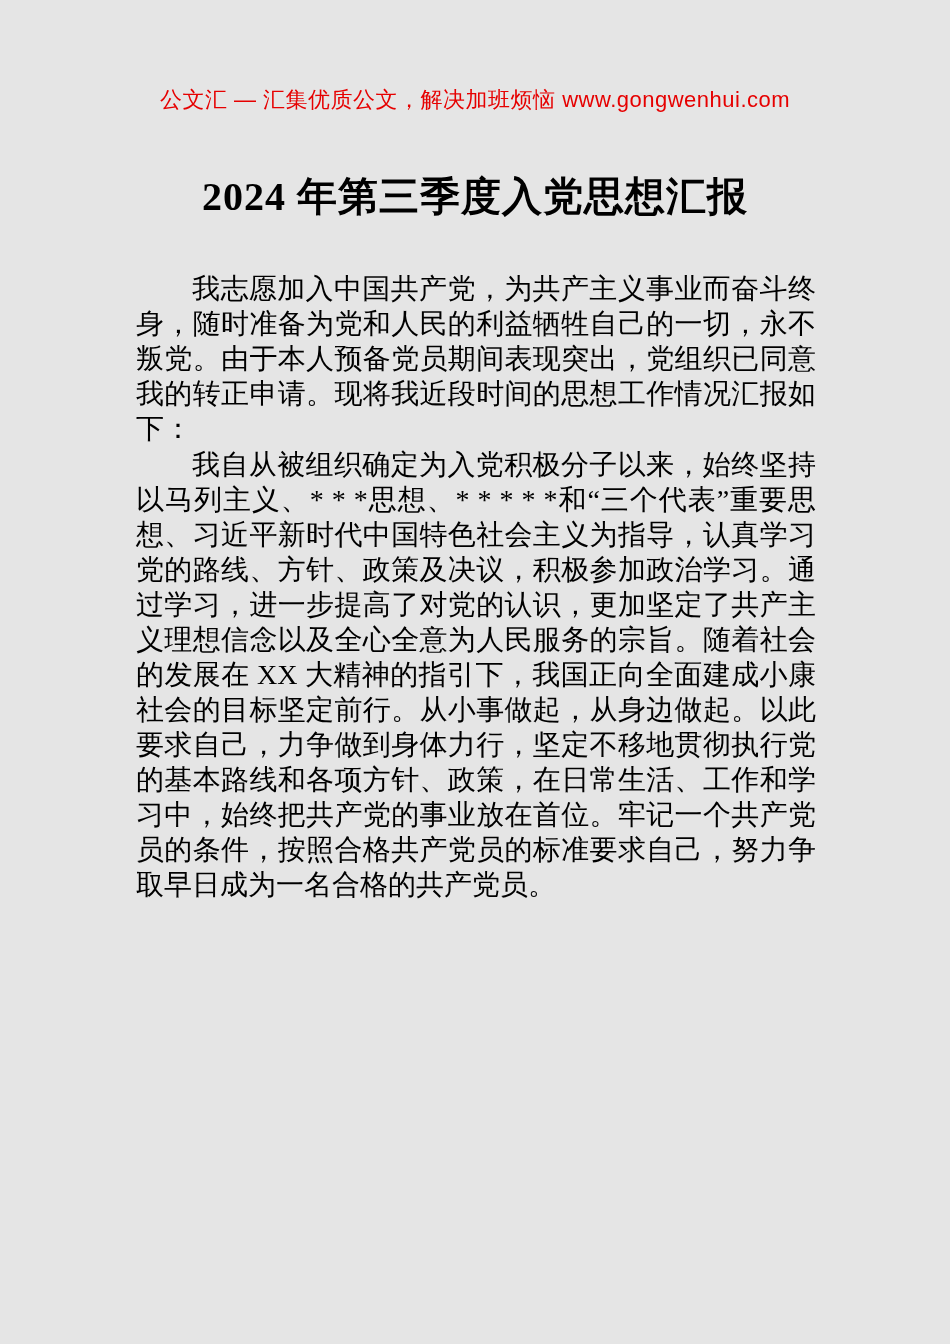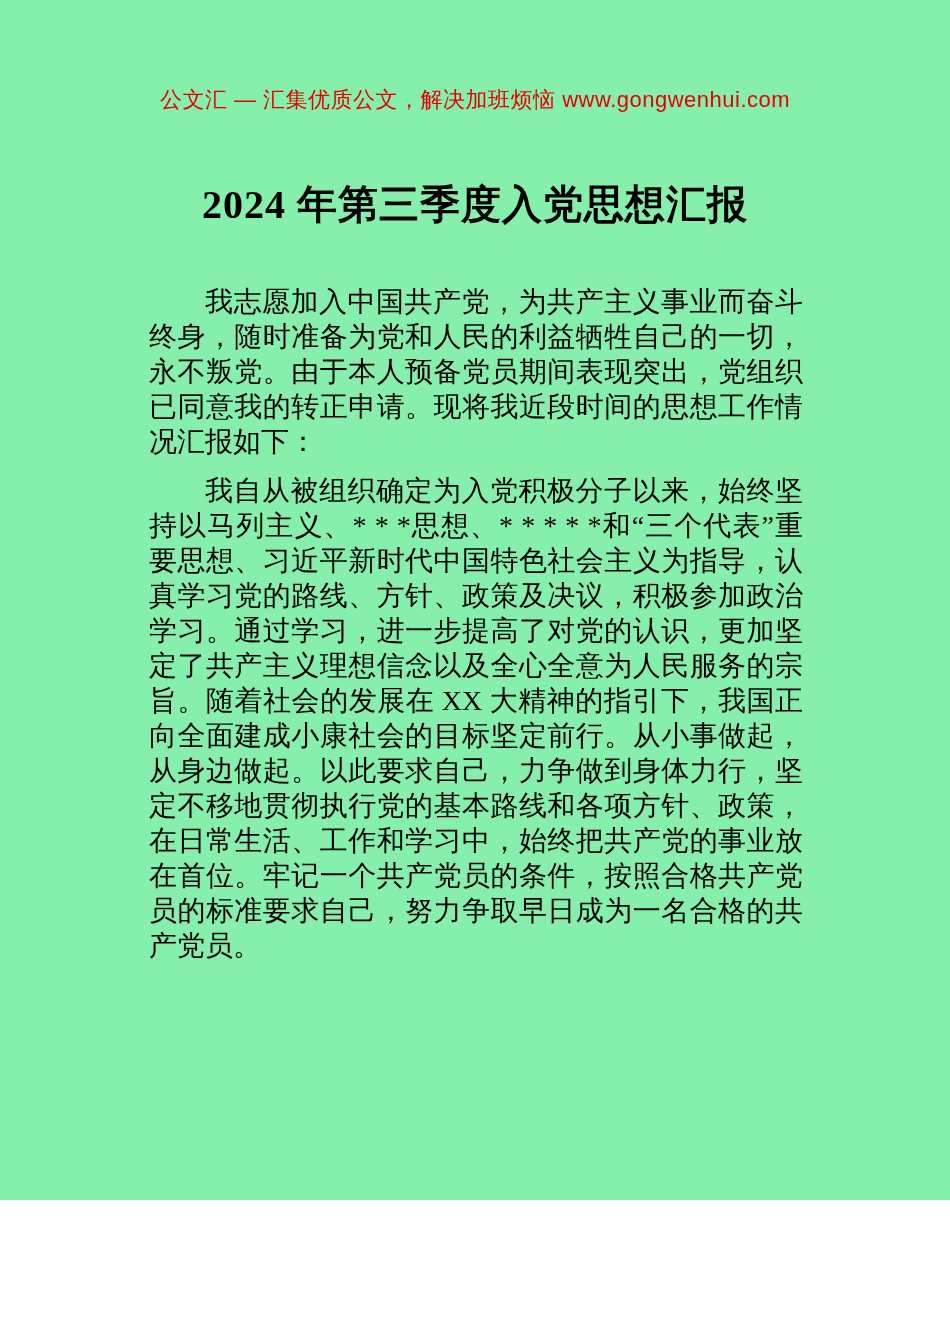--- a/index.html
+++ b/index.html
@@ -3,43 +3,43 @@
 <meta charset="utf-8">
 <style>
   html, body {
     margin: 0;
     padding: 0;
     background: #ffffff;
   }
   .page {
     position: relative;
     width: 950px;
-    height: 1200px;
-    background: #86efac;
+    height: 1344px;
+    background: #e5e5e5;
     overflow: hidden;
   }
   .site-header {
     position: absolute;
     top: 84px;
     left: 0;
     right: 0;
     text-align: center;
     font-family: "Liberation Sans", sans-serif;
     font-size: 22px;
     line-height: 32px;
     color: #e60000;
     letter-spacing: 0.5px;
     white-space: nowrap;
   }
   .doc-title {
     position: absolute;
     top: 168px;
     left: 0;
     right: 0;
-    margin: 8px;
+    margin: 0;
     text-align: center;
     font-family: "Liberation Serif", sans-serif;
     font-size: 40px;
     line-height: 58px;
     font-weight: 600;
     color: #000000;
     letter-spacing: 1px;
     white-space: nowrap;
   }
   .doc-body {
@@ -48,21 +48,21 @@
     left: 135px;
     width: 682px;
     font-family: "Liberation Serif", sans-serif;
     font-size: 28px;
     line-height: 35px;
     color: #000000;
     text-align: justify;
     text-justify: inter-ideograph;
   }
   .para {
-    margin: 14px;
+    margin: 1px;
     padding: 0;
     text-indent: 2em;
     word-break: break-all;
   }
 </style>
 </head>
 <body>
 
 <div class="page">
 

